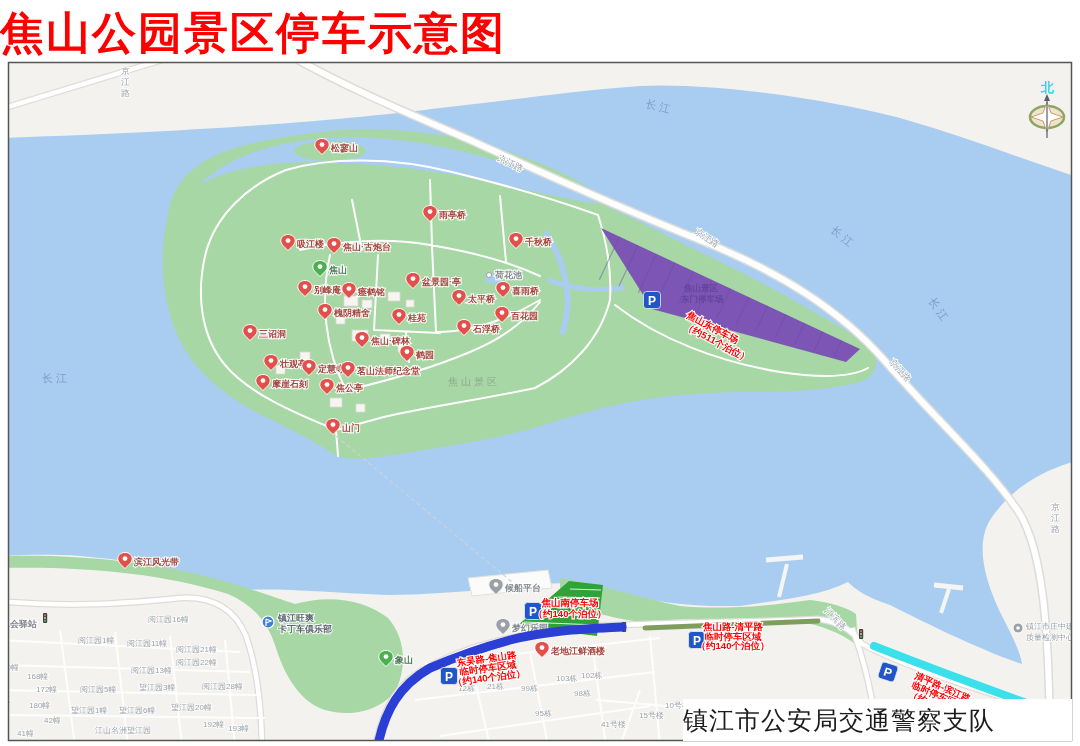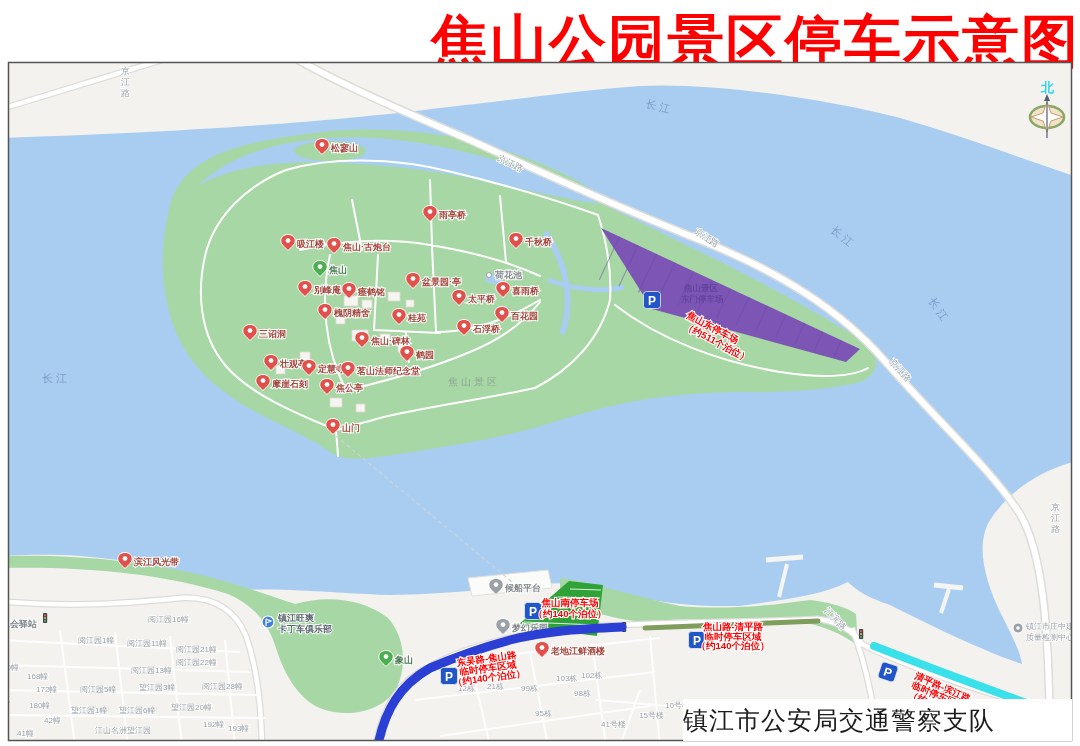--- a/index.html
+++ b/index.html
@@ -1,19 +1,19 @@
 <!DOCTYPE html>
 <html><head>
 <meta charset="utf-8">
 <style>
   html,body{margin:0;padding:0}
   body{width:1080px;height:746px;position:relative;background:#fff;overflow:hidden;
        font-family:"Liberation Sans",sans-serif}
-  .title{position:absolute;top:4px;left:0;width:100%;text-align:right;
-         font-family:Liberation Sans, sans-serif;font-weight:bold;font-size:57px;
+  .title{position:absolute;top:4px;left:0;width:100%;text-align:left;
+         font-family:Liberation Sans, sans-serif;font-weight:bold;font-size:44px;
          color:#fe0000;letter-spacing:2px}
   svg.map{position:absolute;left:0;top:0}
   svg text{font-family:"Liberation Sans",sans-serif}
   .bld{font-size:8px;fill:#9ba1a7;paint-order:stroke;stroke:#fff;stroke-width:1.4px}
   .poi{font-size:9px;font-weight:600;fill:#a3473d;paint-order:stroke;stroke:#fff;stroke-width:2px}
   .poi-grey{font-size:9px;font-weight:600;fill:#82878c;paint-order:stroke;stroke:#fff;stroke-width:2px}
   .poi-green{font-size:9px;font-weight:600;fill:#4a7a52;paint-order:stroke;stroke:#fff;stroke-width:2px}
   .poi-club{font-size:9px;font-weight:600;fill:#5b6670;paint-order:stroke;stroke:#fff;stroke-width:1.8px}
   .road-lbl{font-size:9px;fill:#98a0a8;paint-order:stroke;stroke:#fff;stroke-width:1.6px}
   .water-lbl{font-size:11px;fill:#7e9cc7;letter-spacing:3px}

